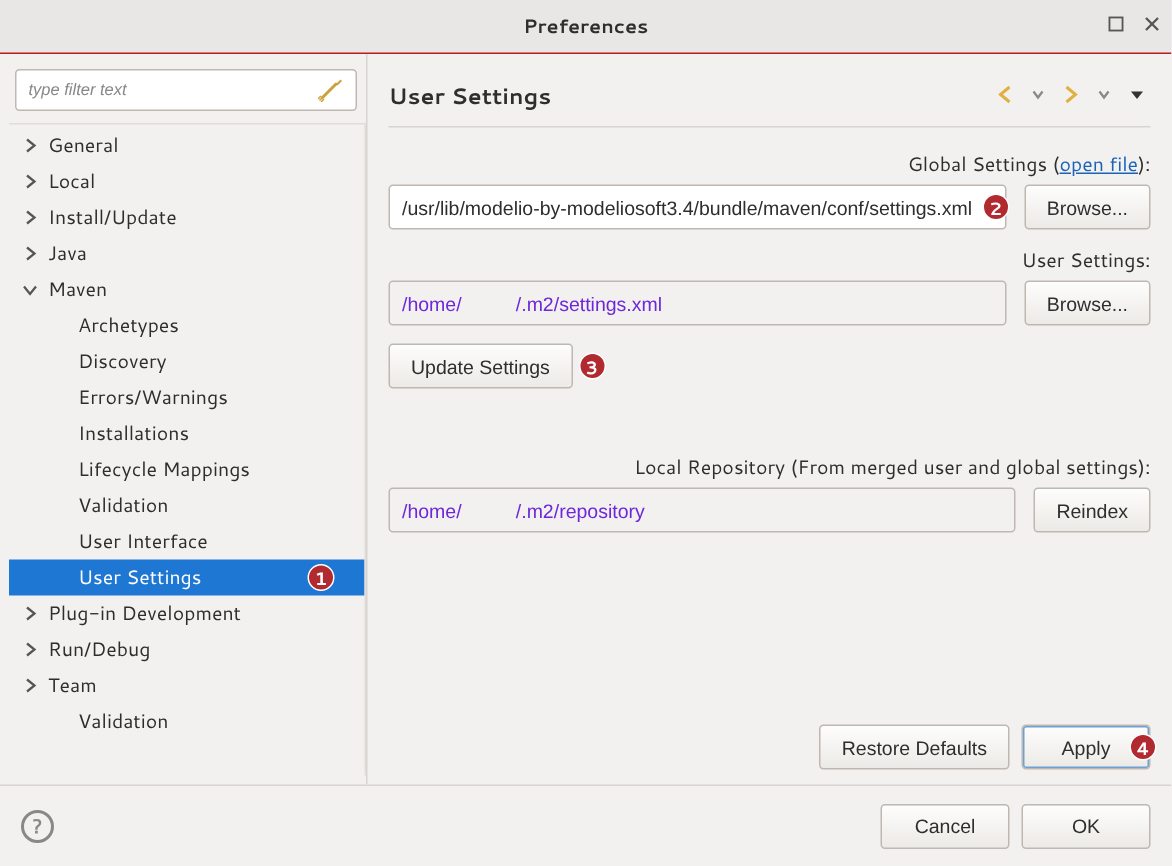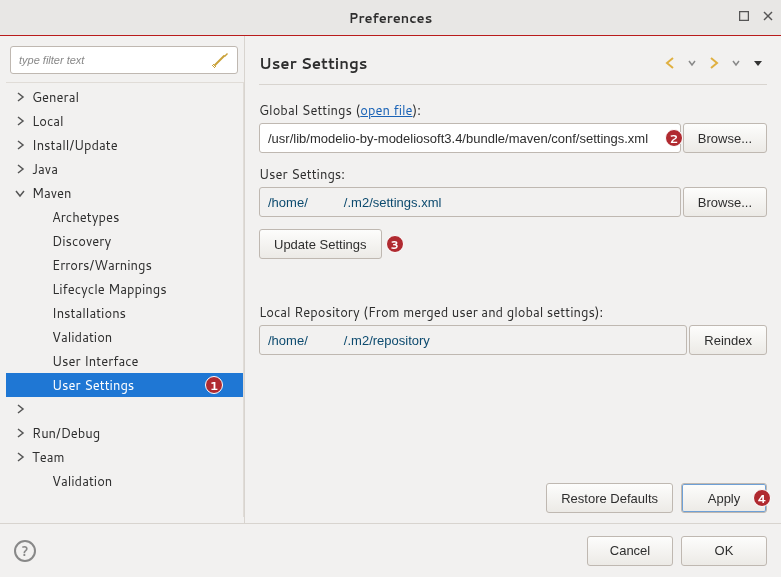--- a/index.html
+++ b/index.html
@@ -102,28 +102,28 @@
   }
   .main-header {
     display:flex; align-items:center; justify-content:space-between;
     height: 34px;
   }
   .main-title { font-size: 15px; font-weight: bold; }
   .nav-arrows { display:flex; align-items:center; gap:4px; }
   .nav-btn { width:18px; height:18px; display:inline-flex; align-items:center; justify-content:center; cursor:pointer; }
   .sep-h { border-top:1px solid #d8d4cf; margin: 4px 0 14px 0; }
   .form-area { flex:1; display:flex; flex-direction:column; gap:4px; position:relative; }
-  .form-label { font-size:13px; margin-top:2px; }
+  .form-label { font-size:13px; margin-top:2px;text-align:right; }
   .link { color:#1a63b6; text-decoration: underline; cursor:pointer; }
-  .row { display:flex; align-items:center; gap:2px; margin-bottom:6px; }
+  .row { display:flex; align-items:center; gap:12px; margin-bottom:6px; }
   .text-input {
     flex:1; height:30px; border:1px solid #bfb8b1; border-radius:3px;
     background:#fff; padding:0 8px; font-size:13px; color:#2e2e2e;
   }
-  .text-input[readonly] { background:#f2f1f0; color:#0c4a6e; }
+  .text-input[readonly] { background:#f2f1f0; color:#6d28d9; }
   .btn {
     height:30px; padding:0 14px; border:1px solid #bfb8b1; border-radius:3px;
     background: linear-gradient(#fdfdfc,#eceae6);
     cursor:pointer; font-size:13px; color:#2e2e2e;
     display:inline-flex; align-items:center; justify-content:center;
   }
   .btn-default { box-shadow: 0 0 0 1px #6ea0d6 inset; }
   .section-gap { height: 28px; }
   .bottom-inner {
     display:flex; justify-content:flex-end; gap:8px; margin-top:auto; padding-top:10px;
@@ -227,45 +227,46 @@
         <div class="tree-row indent-1">
           <span class="arrow"></span>
           <span class="tree-label">Discovery</span>
         </div>
         <div class="tree-row indent-1">
           <span class="arrow"></span>
           <span class="tree-label">Errors/Warnings</span>
         </div>
         <div class="tree-row indent-1">
           <span class="arrow"></span>
+          <span class="tree-label">Installations</span>
+        </div>
+        <div class="tree-row indent-1">
+          <span class="arrow"></span>
           <span class="tree-label">Lifecycle Mappings</span>
-        </div>
-        <div class="tree-row indent-1">
-          <span class="arrow"></span>
-          <span class="tree-label">Installations</span>
         </div>
         <div class="tree-row indent-1">
           <span class="arrow"></span>
           <span class="tree-label">Validation</span>
         </div>
         <div class="tree-row indent-1">
           <span class="arrow"></span>
           <span class="tree-label">User Interface</span>
         </div>
         <div class="tree-row indent-1 selected">
           <span class="arrow"></span>
           <span class="tree-label">User Settings</span>
           <span class="badge" style="right: 20px; top: 3px;">1</span>
         </div>
         <div class="tree-row">
           <span class="arrow">
             <svg width="10" height="10">
               <path d="M3 1 L8 5 L3 9" fill="none" stroke="currentColor" stroke-width="1.5"></path>
             </svg>
           </span>
+          <span class="tree-label">Plug-in Development</span>
         </div>
         <div class="tree-row">
           <span class="arrow">
             <svg width="10" height="10">
               <path d="M3 1 L8 5 L3 9" fill="none" stroke="currentColor" stroke-width="1.5"></path>
             </svg>
           </span>
           <span class="tree-label">Run/Debug</span>
         </div>
         <div class="tree-row">

